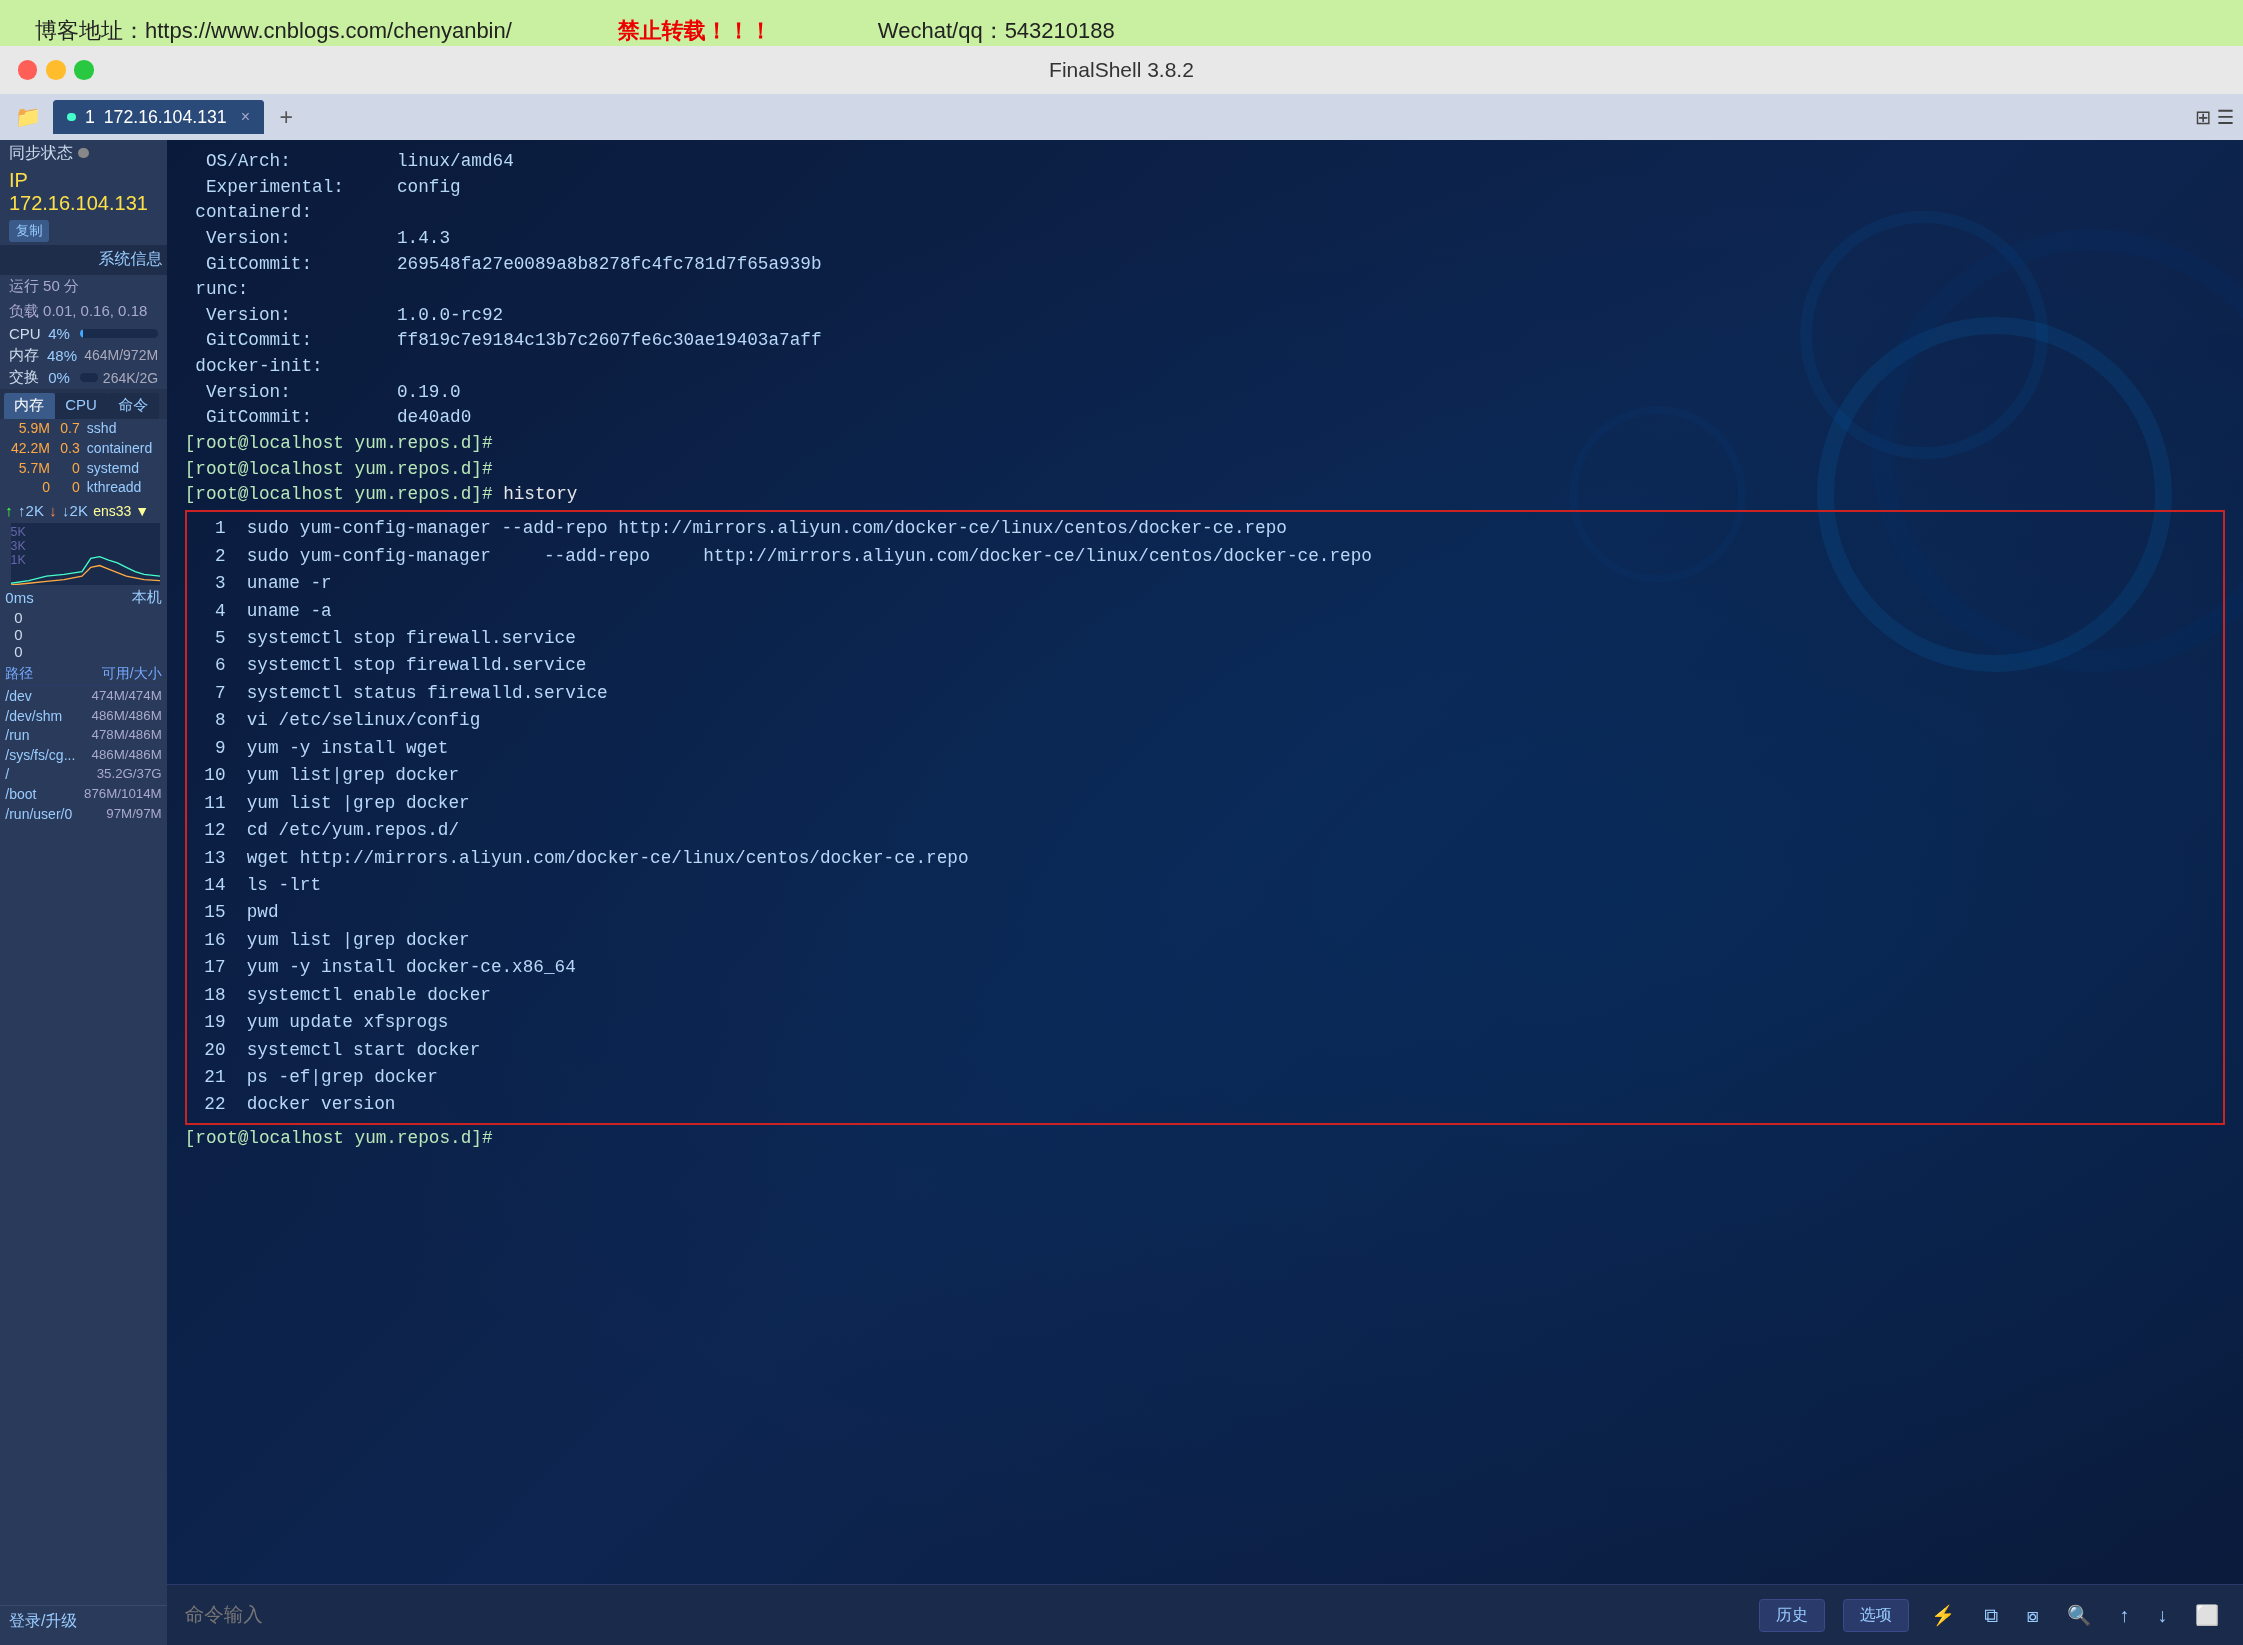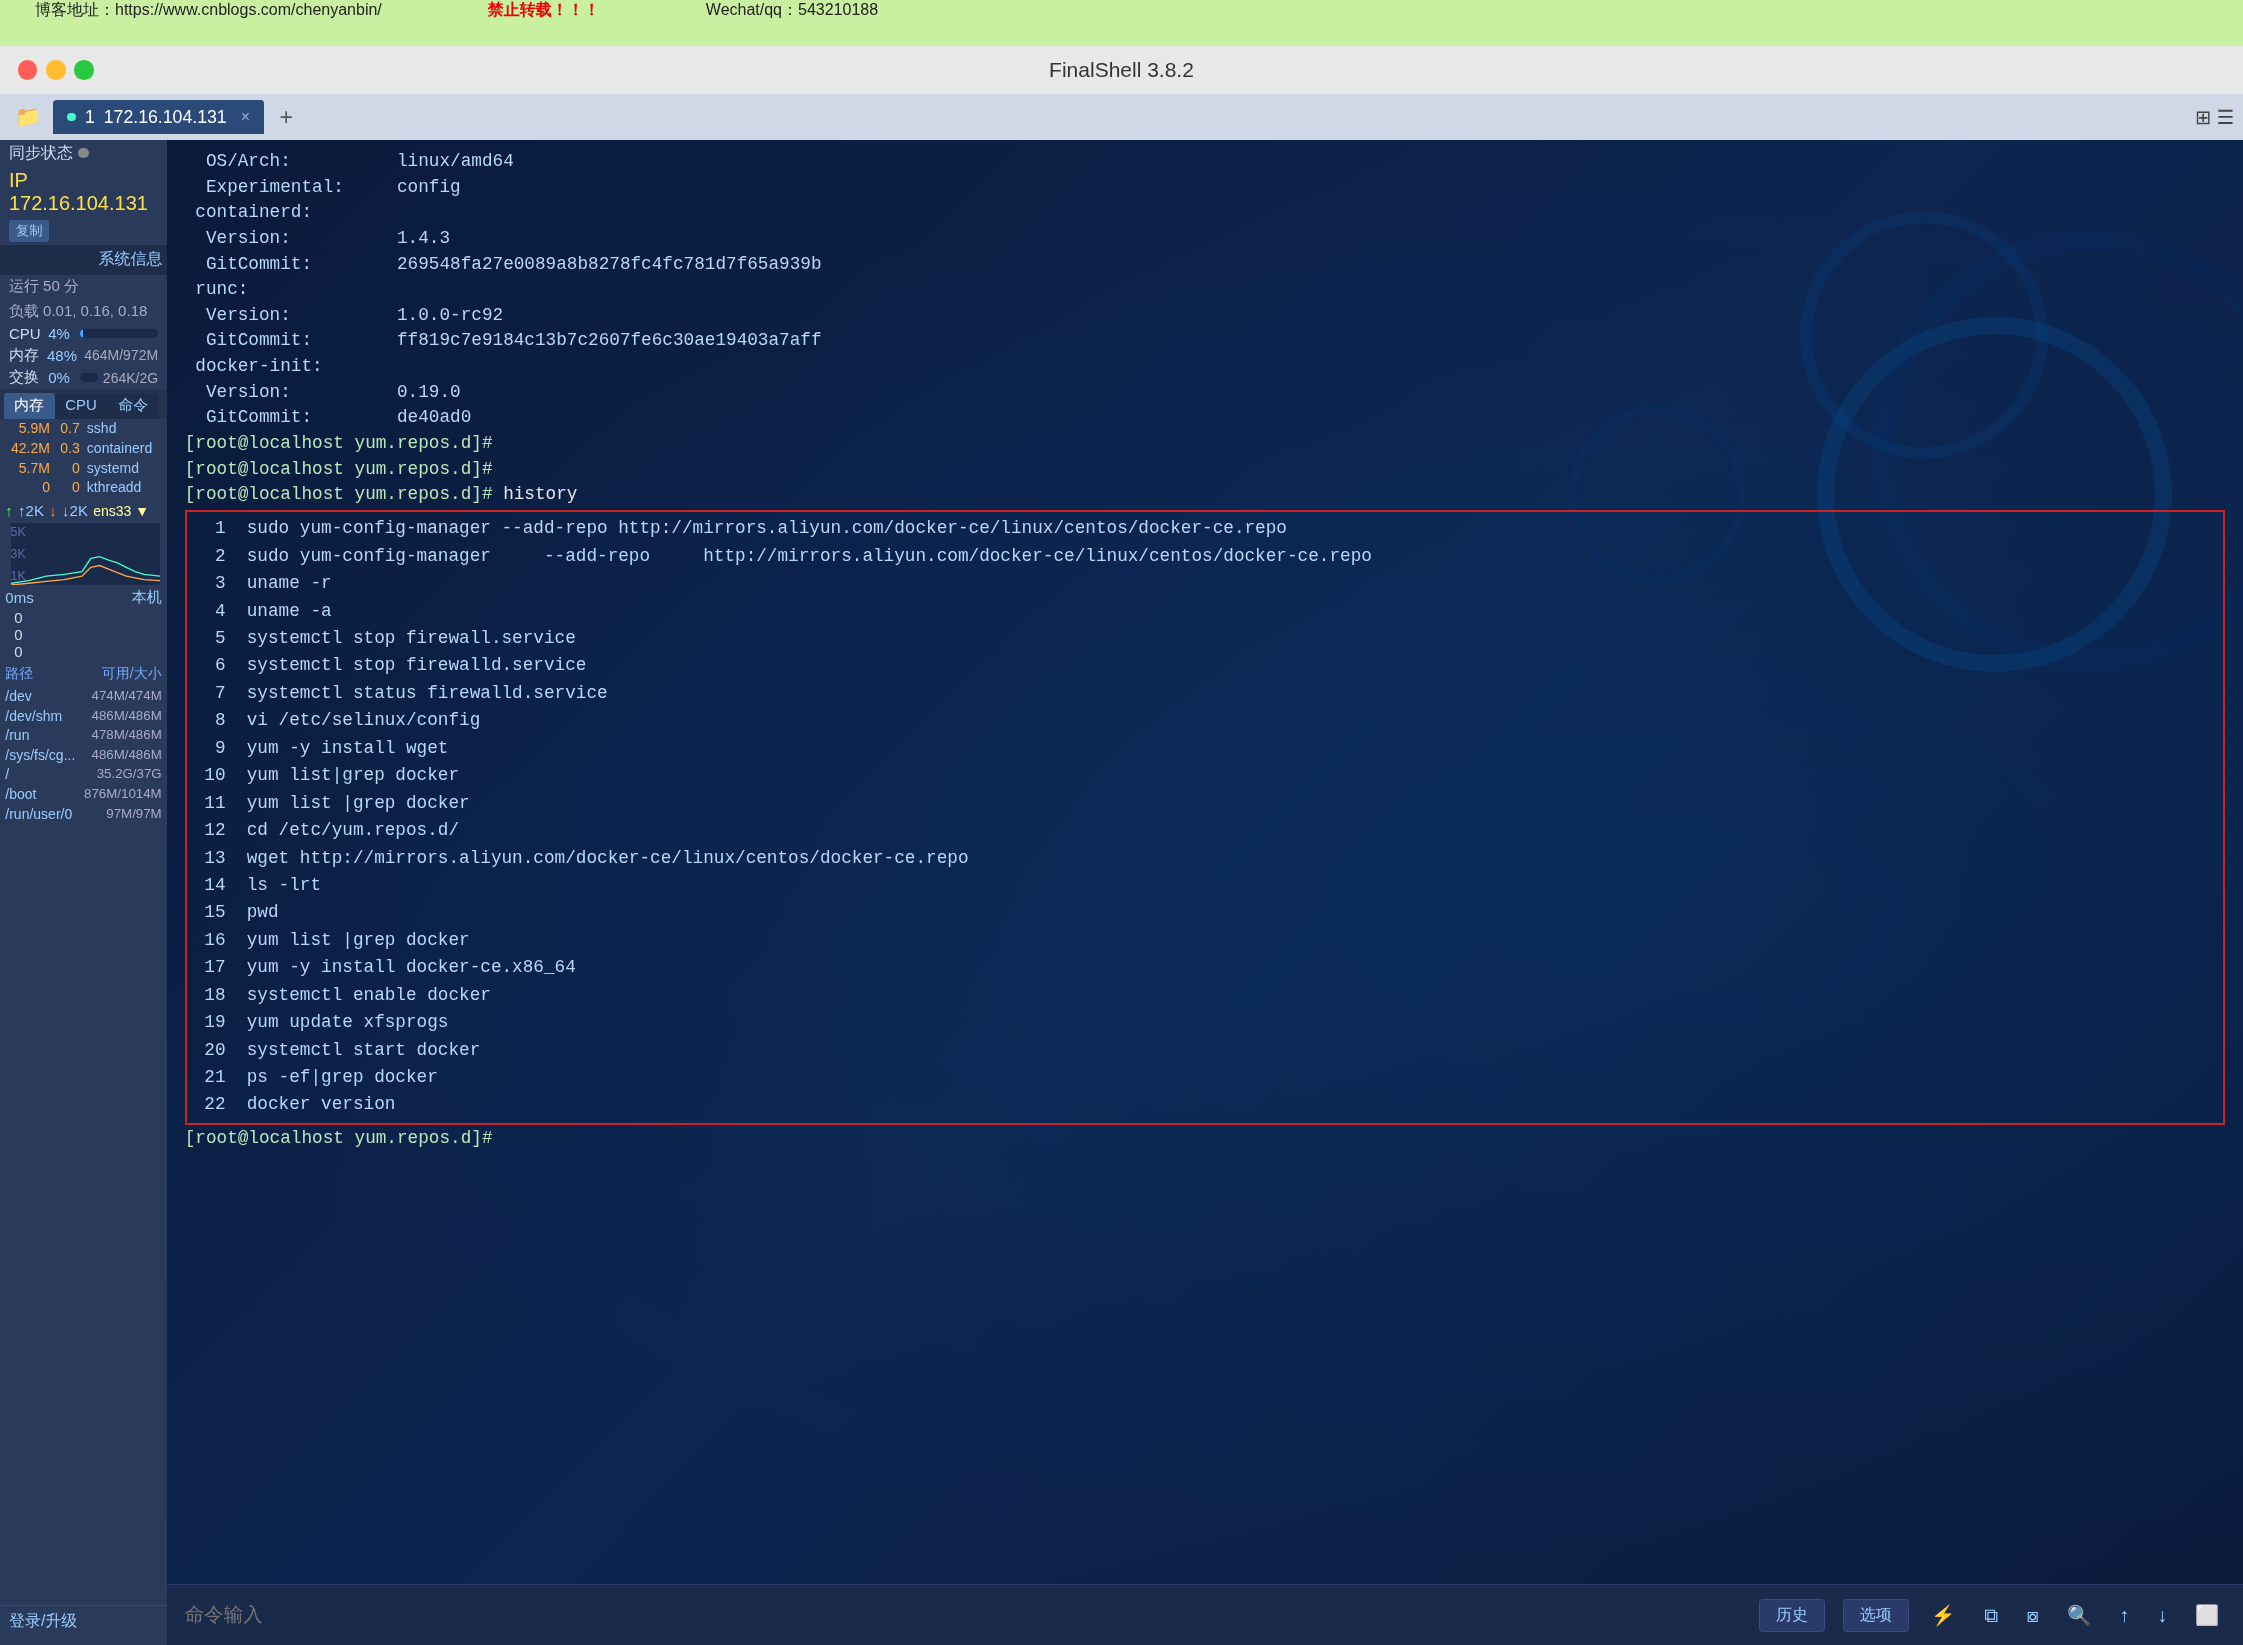--- a/index.html
+++ b/index.html
@@ -11,23 +11,23 @@
       overflow: hidden;
       position: relative;
     }
 
     
     #top-banner {
       width: 100%;
       height: 46px;
       background: #c8f0a0;
       display: flex;
-      align-items: flex-start;
+      align-items: flex-end;
       padding: 0 35px;
-      font-size: 16px;
+      font-size: 22px;
       color: #222;
       gap: 106px;
     }
 
     
     #title-bar {
       width: 100%;
       height: 48px;
       background: #e8e8e8;
       display: flex;
@@ -238,21 +238,20 @@
       width: 100%;
     }
     .y-labels {
       position: absolute;
       left: 0;
       top: 0;
       font-size: 12.4px;
       color: #66a;
       display: flex;
       flex-direction: column;
-      justify-content: space-between;
       height: 100%;
       padding: 1.8px 0;
     }
 
     
     .disk-section { padding: 3.5px 5.3px; }
     .disk-header {
       display: flex;
       justify-content: space-between;
       font-size: 14px;

